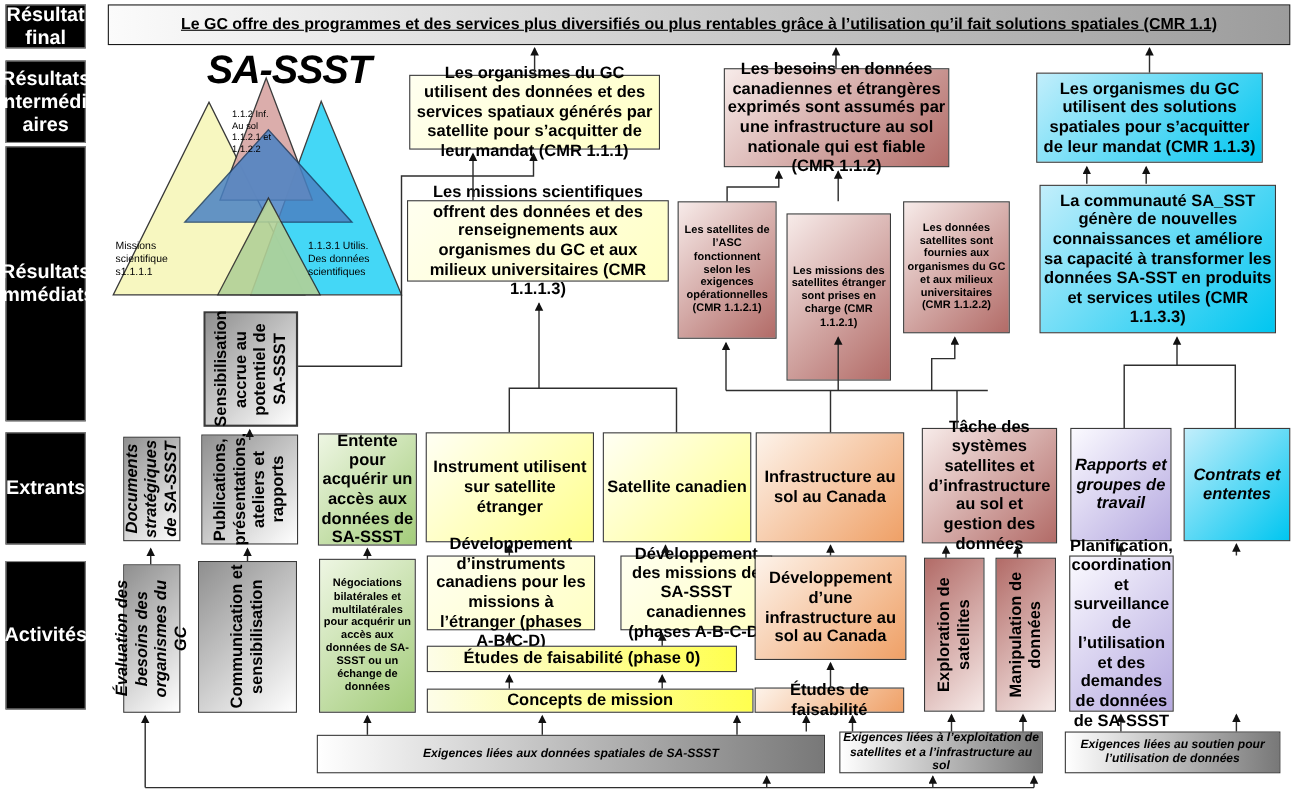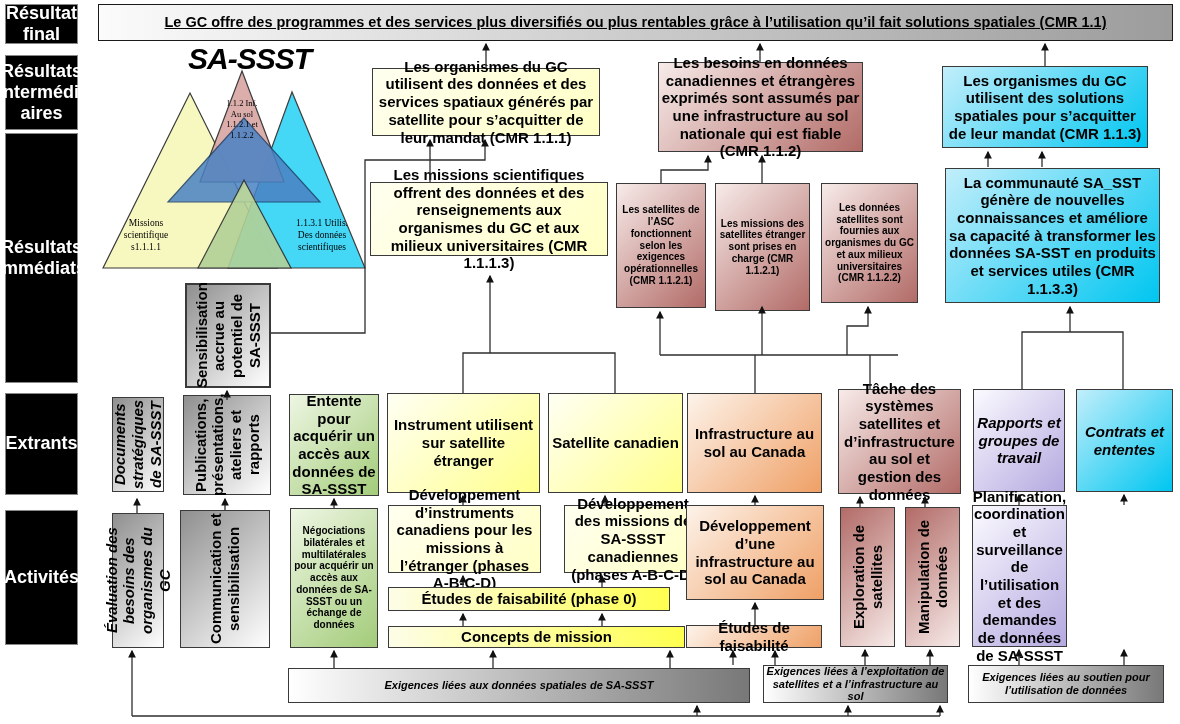--- a/index.html
+++ b/index.html
@@ -17,23 +17,23 @@
   .yellowstrong{background:linear-gradient(90deg,#fdfde8,#ffff4f);}
   .red{background:linear-gradient(135deg,#f7ebe9,#b26b67);}
   .cyan{background:linear-gradient(135deg,#c2eefb,#00c6f0);}
   .green{background:linear-gradient(135deg,#eef6e3,#a3cc7a);}
   .orange{background:linear-gradient(135deg,#fdf3ea,#efa066);}
   .lavender{background:linear-gradient(135deg,#fbfaff,#b5a9e0);}
   .grayv{background:linear-gradient(135deg,#ffffff,#8f8f8f);}
   .graywide{background:linear-gradient(90deg,#ffffff,#787878);font-style:italic;font-size:11px;}
   .vert{writing-mode:vertical-rl;transform:rotate(180deg);}
   .italic{font-style:italic;}
-  .venn-title{position:absolute;font-size:30px;font-weight:bold;font-style:italic;
+  .venn-title{position:absolute;font-size:36px;font-weight:bold;font-style:italic;
               letter-spacing:-1px;color:#000;}
-  .venn-label{position:absolute;text-align:center;font-size:9.5px;color:#000;line-height:1.25;font-family:Liberation Serif, serif;}
+  .venn-label{position:absolute;text-align:left;font-size:9.5px;color:#000;line-height:1.25;}
   .small{font-size:10px;}
   svg.conn{position:absolute;left:0;top:0;pointer-events:none;}
   svg.conn line,svg.conn polyline{stroke:#2e2e2e;stroke-width:1.3;fill:none;}
 </style>
 </head>
 <body>
 
 <div id="canvas">
 
   <div class="box blacklbl pre" style="left:5px;top:4px;width:73px;height:40px">Résultat
@@ -67,21 +67,21 @@
   <div class="venn-label pre" style="left:280px;top:218px;width:84px">1.1.3.1 Utilis.
 Des données
 scientifiques</div>
 
   <div class="box yellowpale" style="left:372px;top:68px;width:228px;height:68px">Les organismes du GC utilisent des données et des services spatiaux générés par satellite pour s’acquitter de leur mandat (CMR 1.1.1)</div>
   <div class="box red" style="left:658px;top:62px;width:205px;height:90px">Les besoins en données canadiennes et étrangères exprimés sont assumés par une infrastructure au sol nationale qui est fiable (CMR 1.1.2)</div>
   <div class="box cyan" style="left:942px;top:66px;width:206px;height:82px">Les organismes du GC utilisent des solutions spatiales pour s’acquitter de leur mandat (CMR 1.1.3)</div>
 
   <div class="box yellowpale" style="left:370px;top:182px;width:238px;height:74px">Les missions scientifiques offrent des données et des renseignements aux organismes du GC et aux milieux universitaires (CMR 1.1.1.3)</div>
   <div class="box red small" style="left:616px;top:183px;width:90px;height:125px">Les satellites de l’ASC fonctionnent selon les exigences opérationnelles (CMR 1.1.2.1)</div>
-  <div class="box red small" style="left:715px;top:183px;width:95px;height:128px">Les missions des satellites étranger sont prises en charge (CMR 1.1.2.1)</div>
+  <div class="box red small" style="left:715px;top:194px;width:95px;height:152px">Les missions des satellites étranger sont prises en charge (CMR 1.1.2.1)</div>
   <div class="box red small" style="left:821px;top:183px;width:97px;height:120px">Les données satellites sont fournies aux organismes du GC et aux milieux universitaires (CMR 1.1.2.2)</div>
   <div class="box cyan" style="left:945px;top:168px;width:215px;height:135px">La communauté SA_SST génère de nouvelles connaissances et améliore sa capacité à transformer les données SA-SST en produits et services utiles (CMR 1.1.3.3)</div>
   <div class="box grayv vert" style="left:185px;top:283px;width:86px;height:105px;border-width:2px">Sensibilisation accrue au potentiel de SA-SSST</div>
 
   <div class="box grayv vert italic" style="left:112px;top:397px;width:52px;height:95px">Documents stratégiques de SA-SSST</div>
   <div class="box grayv vert" style="left:183px;top:395px;width:88px;height:100px">Publications, présentations, ateliers et rapports</div>
   <div class="box green" style="left:289px;top:394px;width:90px;height:102px">Entente pour acquérir un accès aux données de SA-SSST</div>
   <div class="box yellow" style="left:387px;top:393px;width:153px;height:100px">Instrument utilisent sur satellite étranger</div>
   <div class="box yellow" style="left:548px;top:393px;width:135px;height:100px">Satellite canadien</div>
   <div class="box orange" style="left:687px;top:393px;width:135px;height:100px">Infrastructure au sol au Canada</div>

